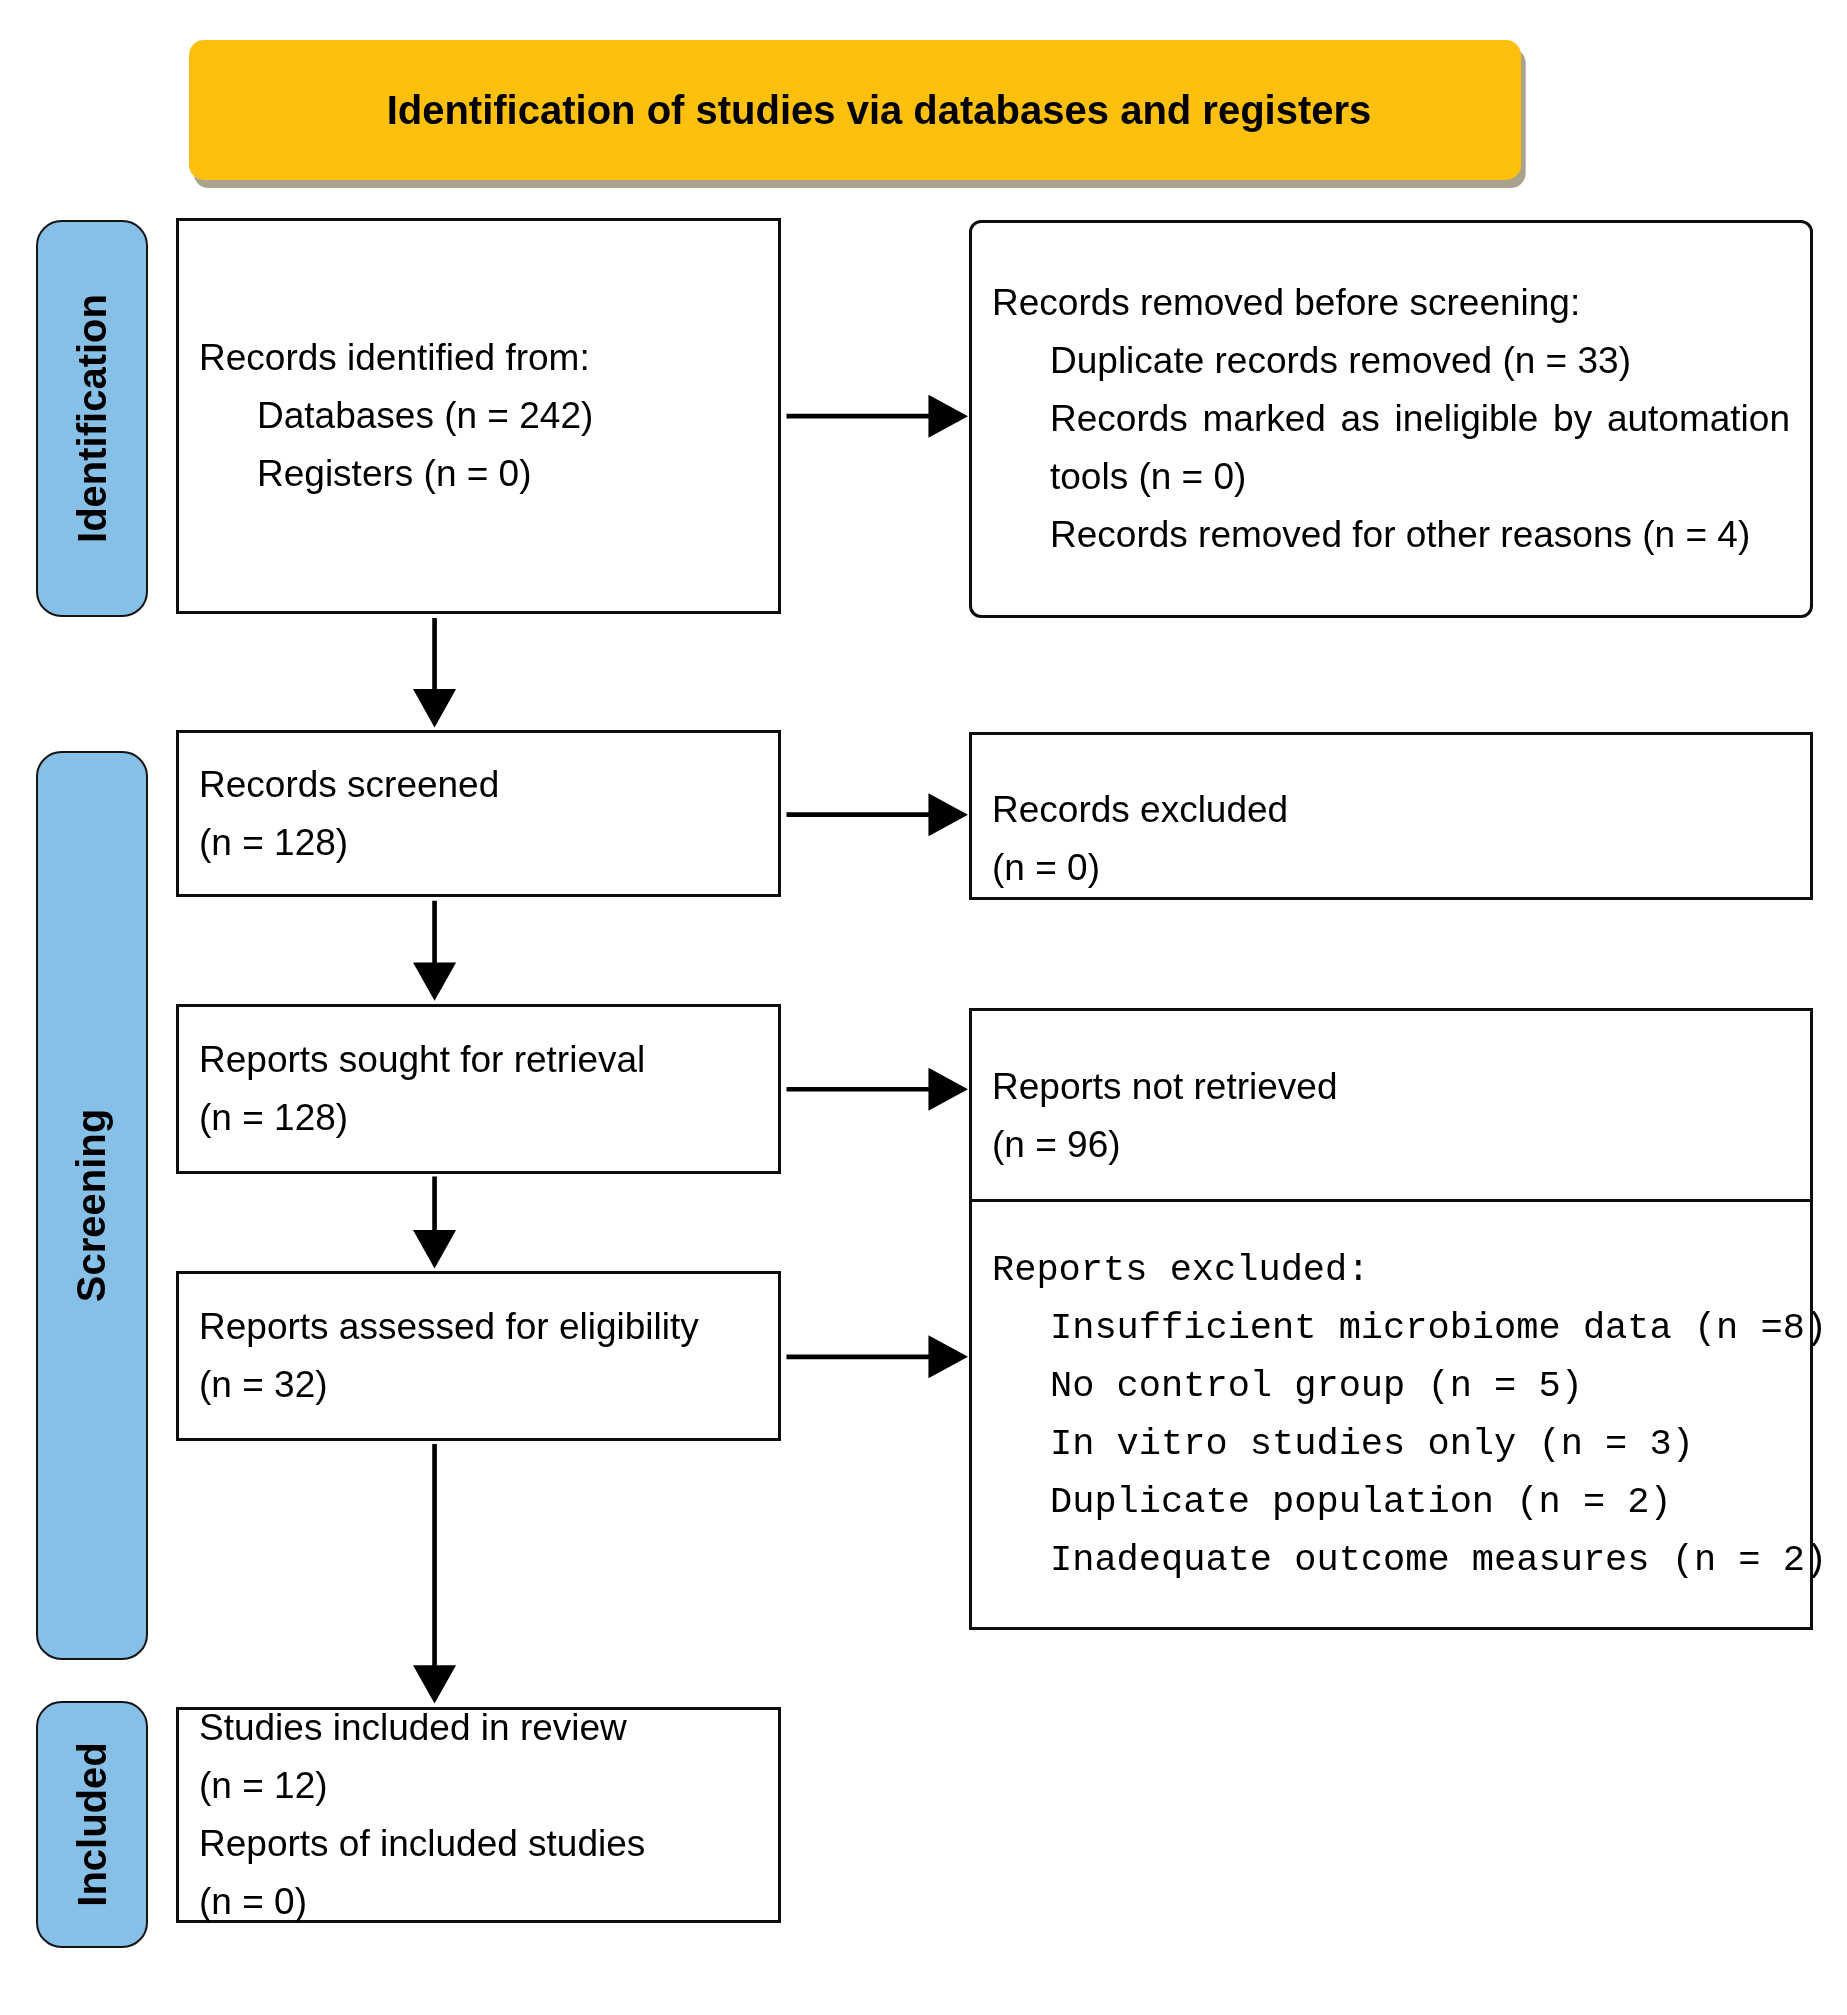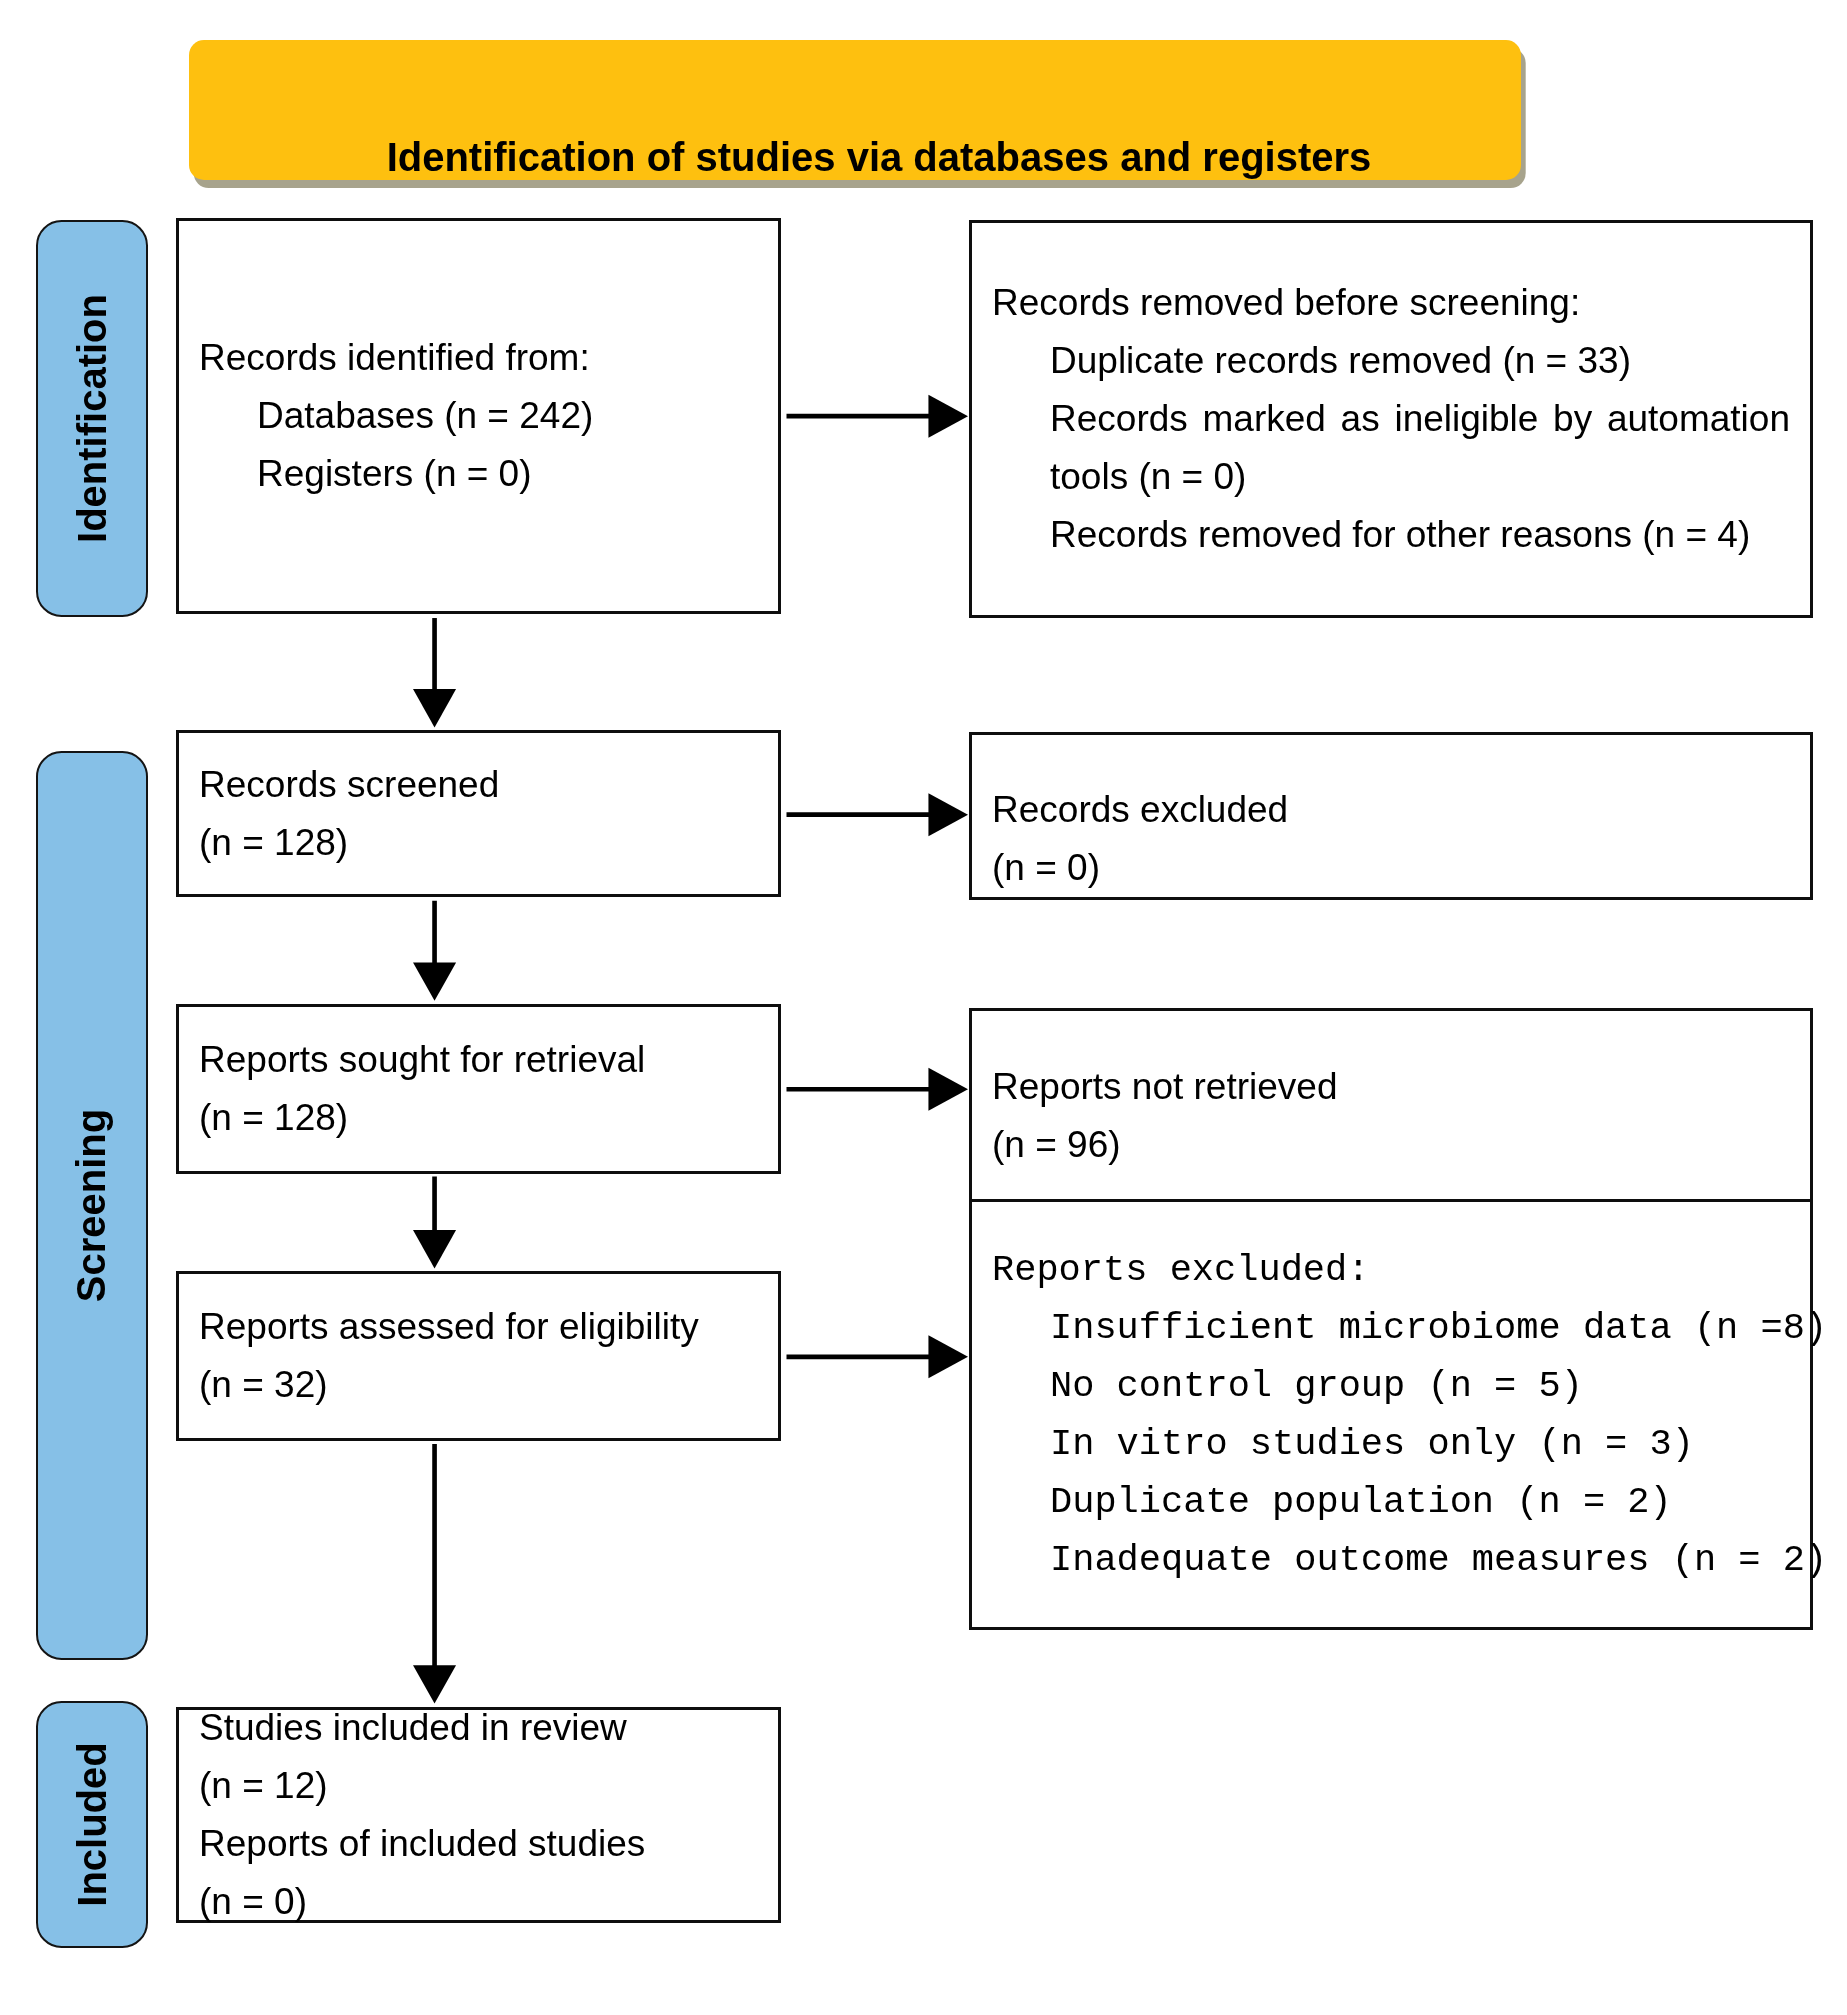--- a/index.html
+++ b/index.html
@@ -18,21 +18,21 @@
     color: #000;
     overflow: hidden;
   }
   .banner {
     position: absolute;
     left: 189px; top: 40px;
     width: 1332px; height: 140px;
     background: var(--banner-bg, #FEC00F);
     border-radius: 15px;
     box-shadow: 4.7px 8.1px 0 rgba(95, 88, 45, 0.55);
-    display: flex; align-items: flex-end; justify-content: center;
+    display: flex; align-items: center; justify-content: center;
     font-weight: bold; font-size: 40px; padding-left: 48px;
   }
   .stage {
     position: absolute;
     left: 36px; width: 112px;
     background: var(--stage-bg, #86C0E7);
     border: 2.9px solid #141414;
     border-radius: 25.6px;
     display: flex; align-items: center; justify-content: center;
   }
@@ -54,21 +54,21 @@
     font-size: 37px;
     line-height: 58px;
   }
   .box .line { white-space: nowrap; }
   .box .indent { padding-left: 58px; white-space: nowrap; }
   .box .indent-wrap { padding-left: 58px; white-space: normal; }
   .box .just { text-align: justify; text-align-last: justify; white-space: normal; }
   .col-left  { left: 176px;  width: 605px; }
   .col-right { left: 969px; width: 844px; }
   .box-identified { top: 218px;  height: 396px; }
-  .box-removed    { top: 220px;  height: 398px; }
+  .box-removed    { top: 220px;  height: 398px; border-radius: 12px; }
   .box-screened   { top: 730px; height: 167px; }
   .box-excluded   { top: 732px; height: 168px; justify-content: flex-end; }
   .box-sought     { top: 1004px; height: 170px; }
   .box-notretr    { top: 1008px; height: 216px; }
   .box-assessed   { top: 1271px; height: 170px; }
   .box-repexcl    { top: 1199px; height: 431px; font-family: Liberation Mono, monospace; }
   .box-included   { top: 1707px; height: 216px; }
   .arrows {
     position: absolute; left: 0; top: 0;
     width: 1847px; height: 2015px;

